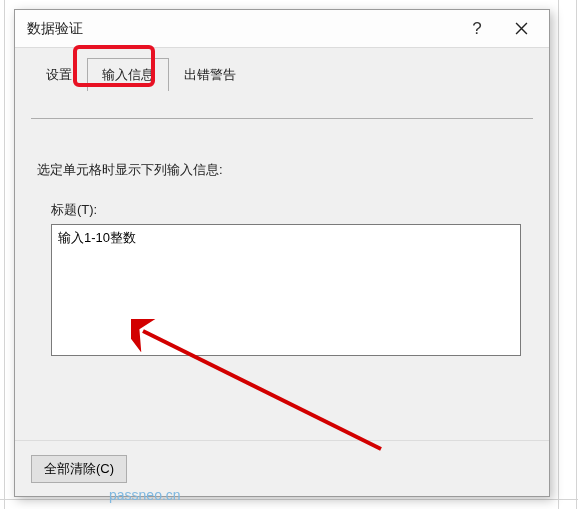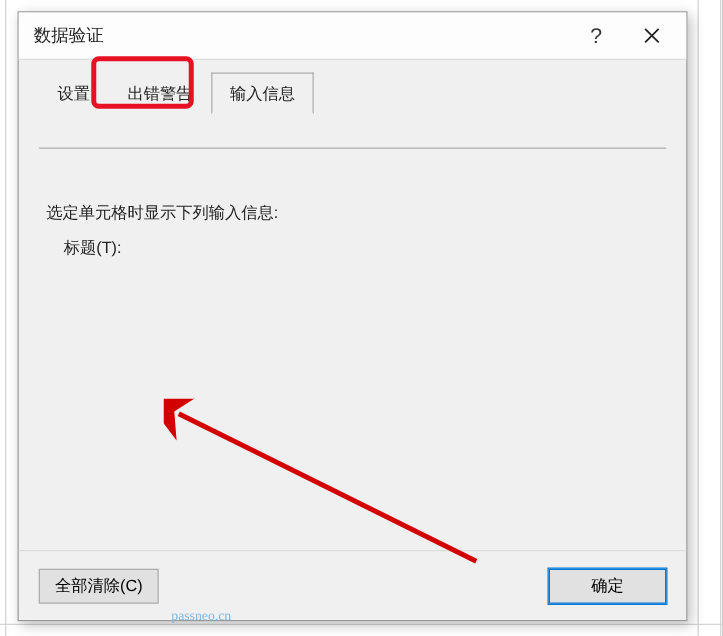--- a/index.html
+++ b/index.html
@@ -6,21 +6,21 @@
   html, body {
     margin: 0; padding: 0;
     font-family: "Microsoft YaHei", "SimSun", sans-serif;
     font-size: 13px;
     background: #fff;
     color: #222;
   }
   .page {
     width: 578px; height: 509px;
     position: relative;
-    background: #000000;
+    background: #22c55e;
     padding-left: 40px;
   }
   .sheet-bg {
     position: absolute; inset: 0;
     background: #fff;
   }
   .gridline-h { position:absolute; left:0; right:0; height:1px; background:#d4d4d4; }
   .gridline-v { position:absolute; top:0; bottom:0; width:1px; background:#d4d4d4; }
 
   .dialog {
@@ -99,21 +99,21 @@
   }
 
   .check-row { display:flex; align-items:center; gap:7px; margin-bottom: 14px; }
   .chk {
     width:15px; height:15px; border:1px solid #333; background:#fff;
     display:flex; align-items:center; justify-content:center;
     font-size:12px; line-height:1;
   }
   .chk svg { width:11px; height:11px; }
 
-  .section-label { margin-bottom: 10px; }
+  .section-label { margin-bottom: 22px; }
   .field-label { margin: 0 0 5px 14px; }
   .text-input {
     margin: 0 6px 14px 14px;
     height: 26px;
     border: 1px solid #7a7a7a;
     background: #fff;
     padding: 3px 6px;
     font-size: 13px;
     font-family: inherit;
     display: block; width: calc(100% - 20px);
@@ -132,24 +132,23 @@
 
   .arrow {
     position:absolute;
     pointer-events:none;
     z-index: 6;
   }
 
   .watermark {
     position: absolute;
     color: #7fb8e0;
-    font-size: 11px;
-    font-family: Liberation Serif, serif;
+    font-size: 14px;
+    font-family: Liberation Sans, sans-serif;
     pointer-events: none;
-    margin-left: 28px;
   }
 
   .button-row {
     height: 56px;
     display: flex; align-items: center;
     padding: 0 16px;
     gap: 12px;
     border-top: 1px solid #dcdcdc;
   }
   .spacer { flex: 1; }
@@ -187,47 +186,47 @@
       <div class="tbtn close">
         <svg viewBox="0 0 12 12">
             <path d="M1 1 L11 11 M11 1 L1 11" stroke="#222" stroke-width="1.3" fill="none"></path>
           </svg>
       </div>
     </div>
 
     <div class="body">
       <div class="tab-row">
         <div class="tab">设置</div>
+        <div class="tab active">输入信息</div>
         <div class="tab">出错警告</div>
-        <div class="tab active">输入信息</div>
       </div>
       <div class="tab-underline"></div>
 
       <div class="tab-hl" style="left:58px; top:-3px; width:82px; height:42px; border-color:#e81123"></div>
 
       <div class="content">
 
         <div class="section-label">选定单元格时显示下列输入信息:</div>
 
         <div class="field-label">标题(T):</div>
 
+        <textarea class="textarea" style="">输入1-10整数</textarea>
 
         <svg class="arrow" style="left:100px; top:172px; width:260px; height:140px;" viewBox="0 0 260 140">
           <defs>
             <marker id="ah" markerWidth="10" markerHeight="10" refX="2" refY="5" orient="auto">
               <path d="M0,0 L10,5 L0,10 L3,5 Z" fill="#d20000"></path>
             </marker>
           </defs>
           <line x1="250" y1="130" x2="12" y2="12" stroke="#d20000" stroke-width="4" marker-end="url(#ah)"></line>
         </svg>
 
         <div class="watermark" style="left:78px; top:340px;">passneo.cn</div>
       </div>
     </div>
 
     <div class="button-row">
       <button class="btn">全部清除(C)</button>
       <div class="spacer"></div>
-      <button class="btn primary">确定</button>
     </div>
 
   </div>
 </div>
 
 </body></html>

